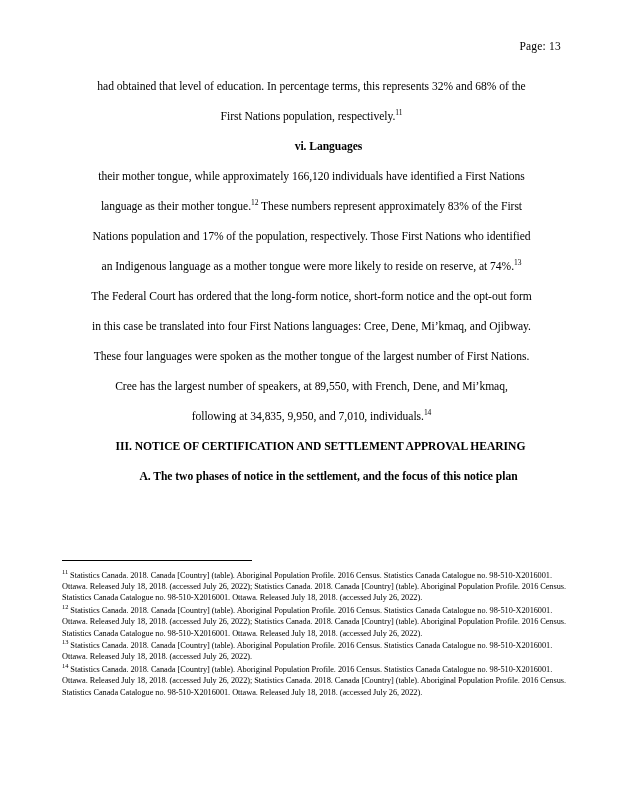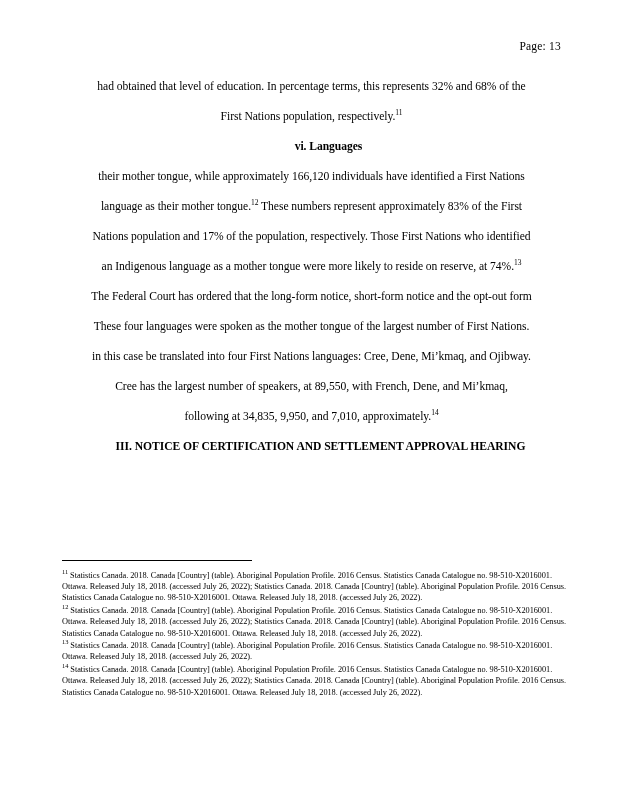--- a/index.html
+++ b/index.html
@@ -114,33 +114,34 @@
     <p>
       <span>Nations population and 17% of the population, respectively. Those First Nations who identified</span>
     </p>
     <p>
       <span>an Indigenous language as a mother tongue were more likely to reside on reserve, at 74%.</span><sup>13</sup>
     </p>
     <p>
       <span>The Federal Court has ordered that the long-form notice, short-form notice and the opt-out form</span>
     </p>
     <p>
-      <span>These four languages were spoken as the mother tongue of the largest number of First Nations.</span>
+      <span>in this case be translated into four First Nations languages: Cree, Dene, Mi’kmaq, and Ojibway.</span>
     </p>
     <p>
-      <span>in this case be translated into four First Nations languages: Cree, Dene, Mi’kmaq, and Ojibway.</span>
+      <span>These four languages were spoken as the mother tongue of the largest number of First Nations.</span>
     </p>
     <p>
       <span>Cree has the largest number of speakers, at 89,550, with French, Dene, and Mi’kmaq,</span>
     </p>
     <p>
-      <span>following at 34,835, 9,950, and 7,010, approximately.</span><sup>14</sup>
+      <span>following at 34,835, 9,950, and 7,010, individuals.</span><sup>14</sup>
     </p>
 
     <p class="heading-main">III. NOTICE OF CERTIFICATION AND SETTLEMENT APPROVAL HEARING</p>
+    <p class="heading-alpha">A.  The two phases of notice in the settlement, and the focus of this notice plan</p>
 
   </div>
 
   <div class="footnote-sep"></div>
 
   <div class="footnotes">
     <div class="footnote">
       <sup>11</sup> <span>Statistics Canada. 2018. Canada [Country] (table). Aboriginal Population Profile. 2016 Census. Statistics Canada Catalogue no. 98-510-X2016001. Ottawa. Released July 18, 2018. (accessed July 26, 2022); Statistics Canada. 2018. Canada [Country] (table). Aboriginal Population Profile. 2016 Census. Statistics Canada Catalogue no. 98-510-X2016001. Ottawa. Released July 18, 2018. (accessed July 26, 2022).</span>
     </div>
     <div class="footnote">

